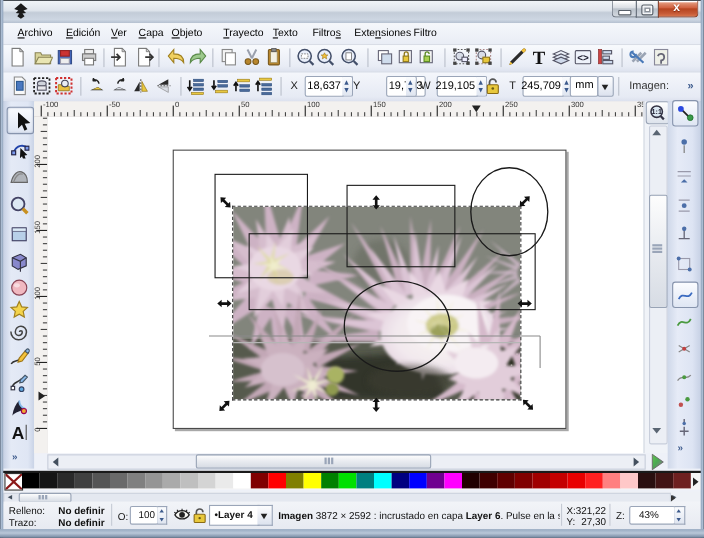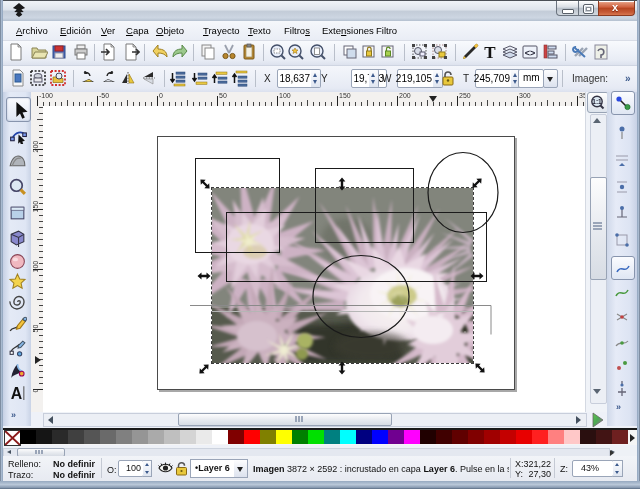--- a/index.html
+++ b/index.html
@@ -898,21 +898,21 @@
         <path d="M1 7 C4 2 11 2 14 7 C11 12 4 12 1 7 Z" fill="#f8f8f4" stroke="#222" stroke-width="1.2"></path>
         <circle cx="7.5" cy="7" r="2.6" fill="#222"></circle>
         <path d="M2 6 l-1.5 -1.5 M4 4.5 L3 2.5 M7.5 4 v-2.4 M11 4.5 l1 -2 M13 6 l1.5 -1.5" stroke="#222" stroke-width="1"></path>
       </svg>
       <svg style="position:absolute;left:172px;top:5px" width="13" height="15" viewBox="0 0 13 15">
         <rect x="1.5" y="6.5" width="10" height="7.5" rx="1" fill="#e8c83c" stroke="#8a6a14"></rect>
         <path d="M3.5 6.5 v-1.8 a3 3 0 0 1 6 0" fill="none" stroke="#555" stroke-width="1.5"></path>
         <circle cx="6.5" cy="10" r="1.1" fill="#6a5a10"></circle>
       </svg>
       <div class="abs" style="left:187px;top:3px;width:44px;height:17px;background:#fff;border:1px solid #9aa5b8">
-        <span style="position:absolute;left:4px;top:3px;font-weight:bold;font-size:9px">•Layer 6</span>
+        <span style="position:absolute;left:4px;top:3px;font-weight:bold;font-size:9px">•Layer 4</span>
       </div>
       <div class="abs" style="left:231px;top:3px;width:13px;height:17px;background:linear-gradient(180deg,#fdfdfe,#dce2ee);border:1px solid #9aa5b8;border-left:none">
         <div class="sarr" style="left:3px;top:7px;border-left:3.5px solid transparent;border-right:3.5px solid transparent;border-top:5px solid #222"></div>
       </div>
       <span class="abs" style="left:250px;top:8px;width:256px;overflow:hidden;white-space:nowrap"><b>Imagen</b> 3872 × 2592 : incrustado en capa <b>Layer 6</b>. Pulse en la se</span>
       <div class="abs" style="left:507px;top:2px;width:1px;height:20px;background:#c5cad4"></div>
       <span class="abs" style="left:512px;top:3px">X:</span>
       <span class="abs" style="left:518px;top:3px;width:30px;text-align:right">321,22</span>
       <span class="abs" style="left:512px;top:13px">Y:</span>
       <span class="abs" style="left:518px;top:13px;width:30px;text-align:right">27,30</span>

